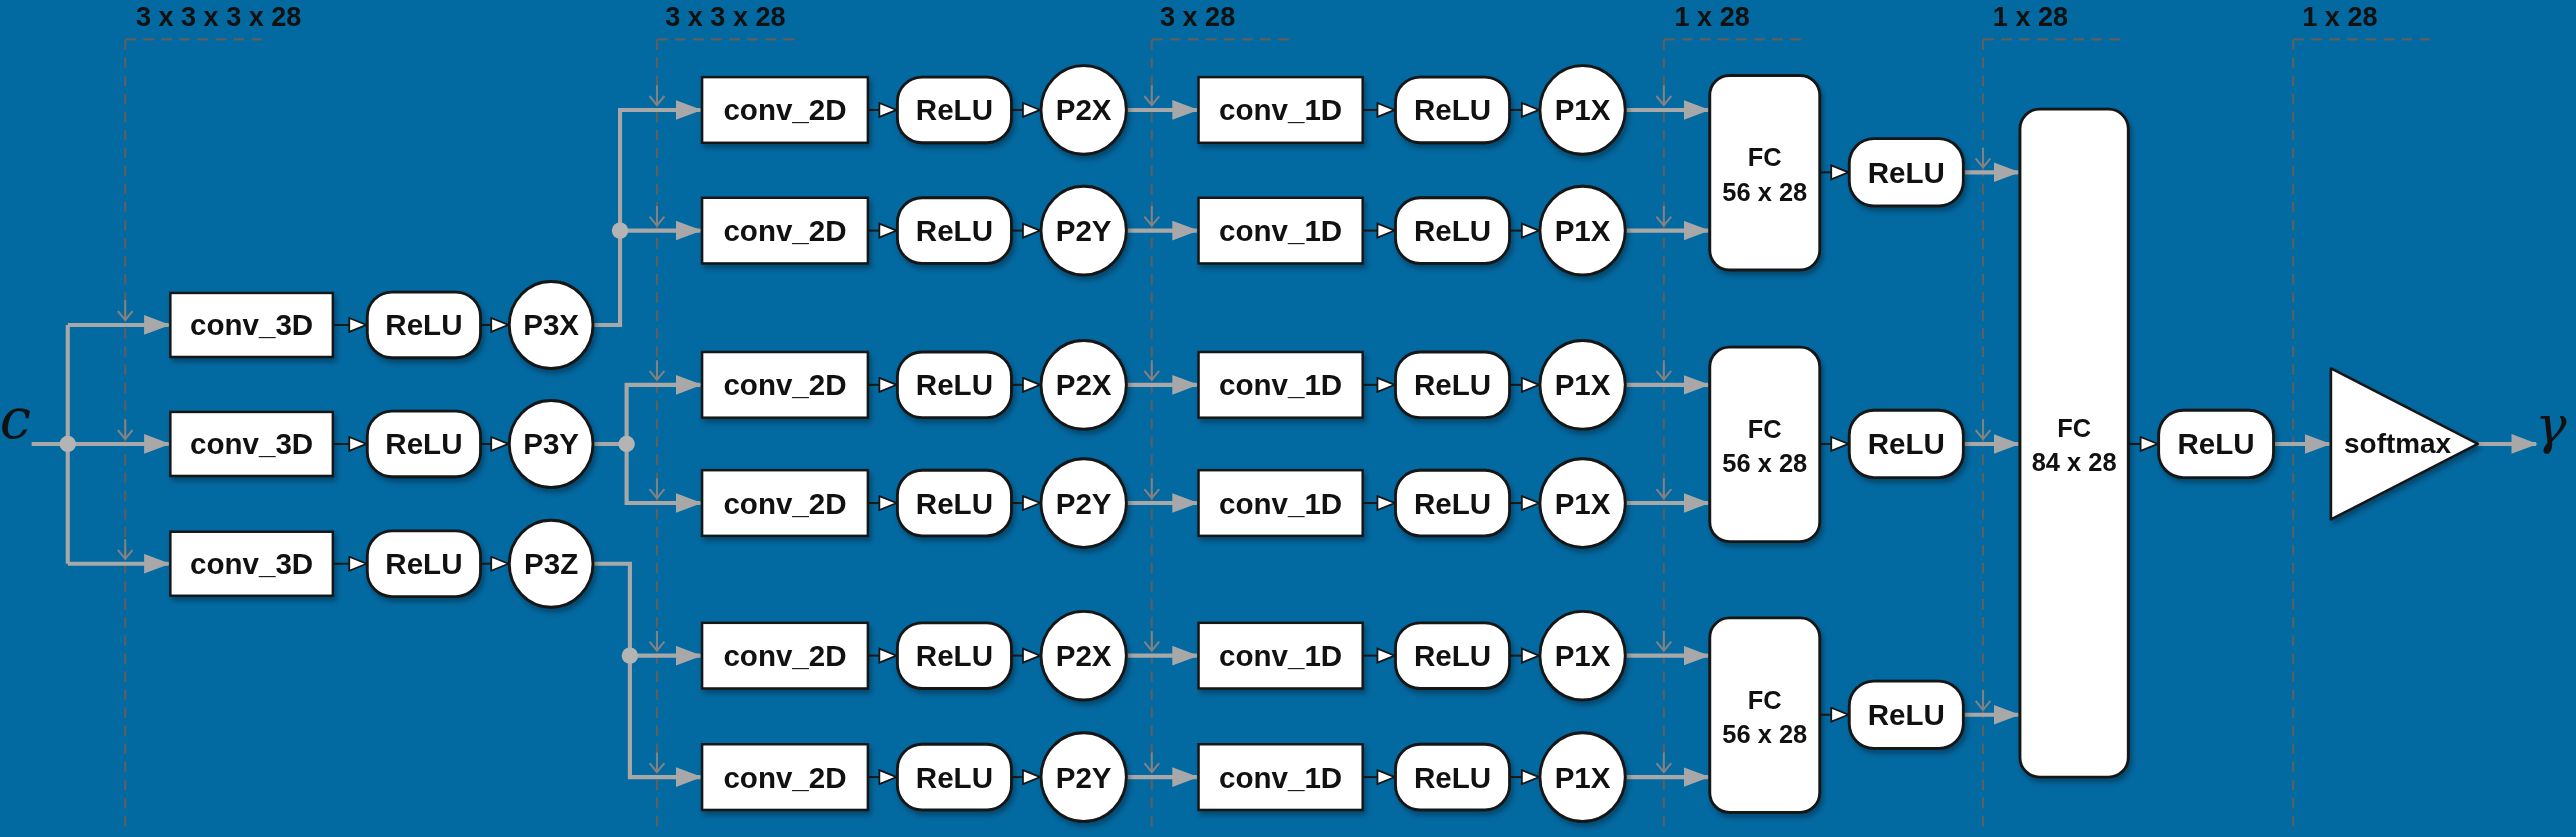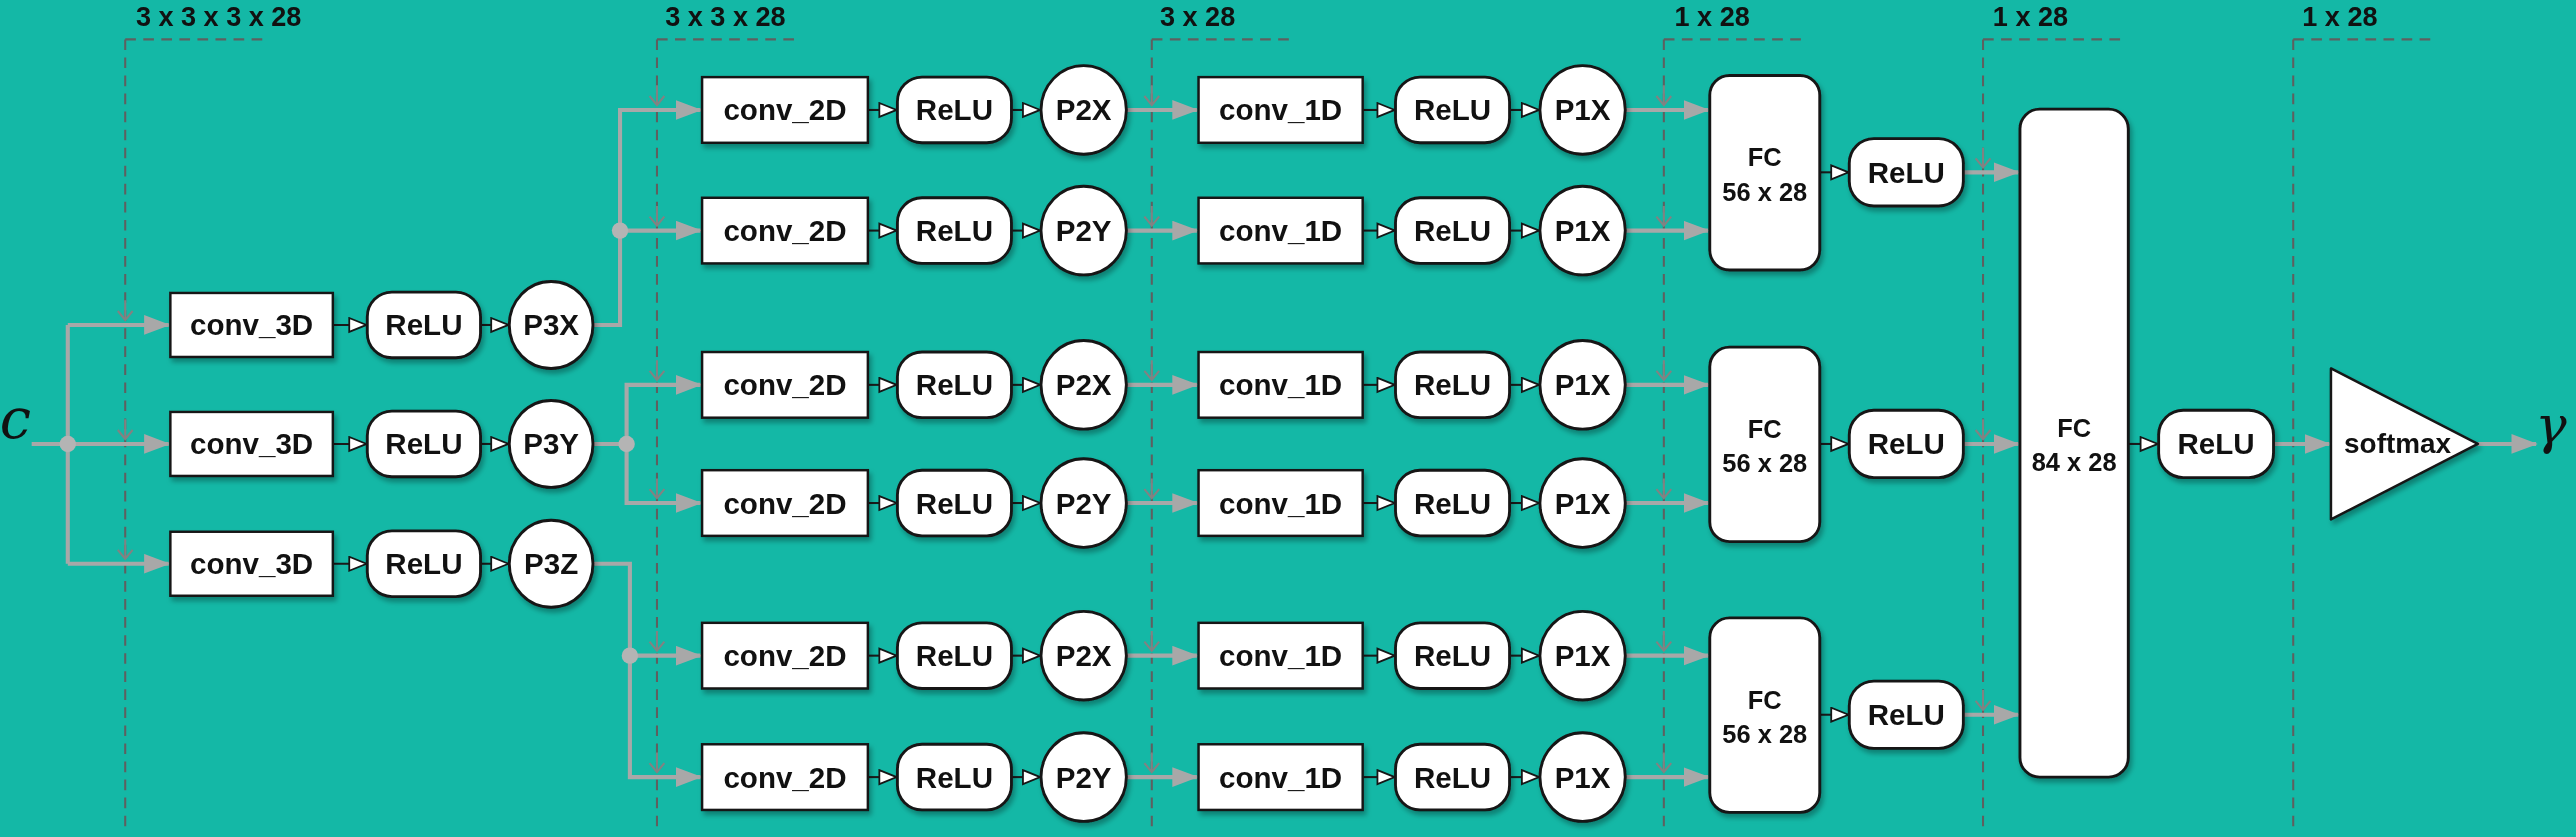--- a/index.html
+++ b/index.html
@@ -1,16 +1,16 @@
 <!DOCTYPE html>
 <html style="font-size:13px"><head>
 <meta charset="utf-8">
 <style>
   html,body{margin:0;padding:0;background:#ffffff;}
-  .stage{position:relative;width:2576px;height:837px;background:#14b8a6;}
+  .stage{position:relative;width:2576px;height:837px;background:#0369a1;}
   svg{display:block;}
   .dashedline{stroke:#5f5f5f;stroke-width:2.5;stroke-dasharray:13 9;fill:none;}
   .eg{stroke:#a8a8a8;stroke-width:5;fill:none;}
   .ek{stroke:#1a1a1a;stroke-width:2.5;fill:none;}
   .darrow{stroke:#828282;stroke-width:2.5;fill:none;}
   .shape{fill:#ffffff;stroke:#161616;}
   .lbl{font-family:"Liberation Sans",sans-serif;font-weight:bold;fill:#111;}
   .iolbl{font-family:"DejaVu Serif",serif;font-style:italic;fill:#111;}
 </style>
 </head>

